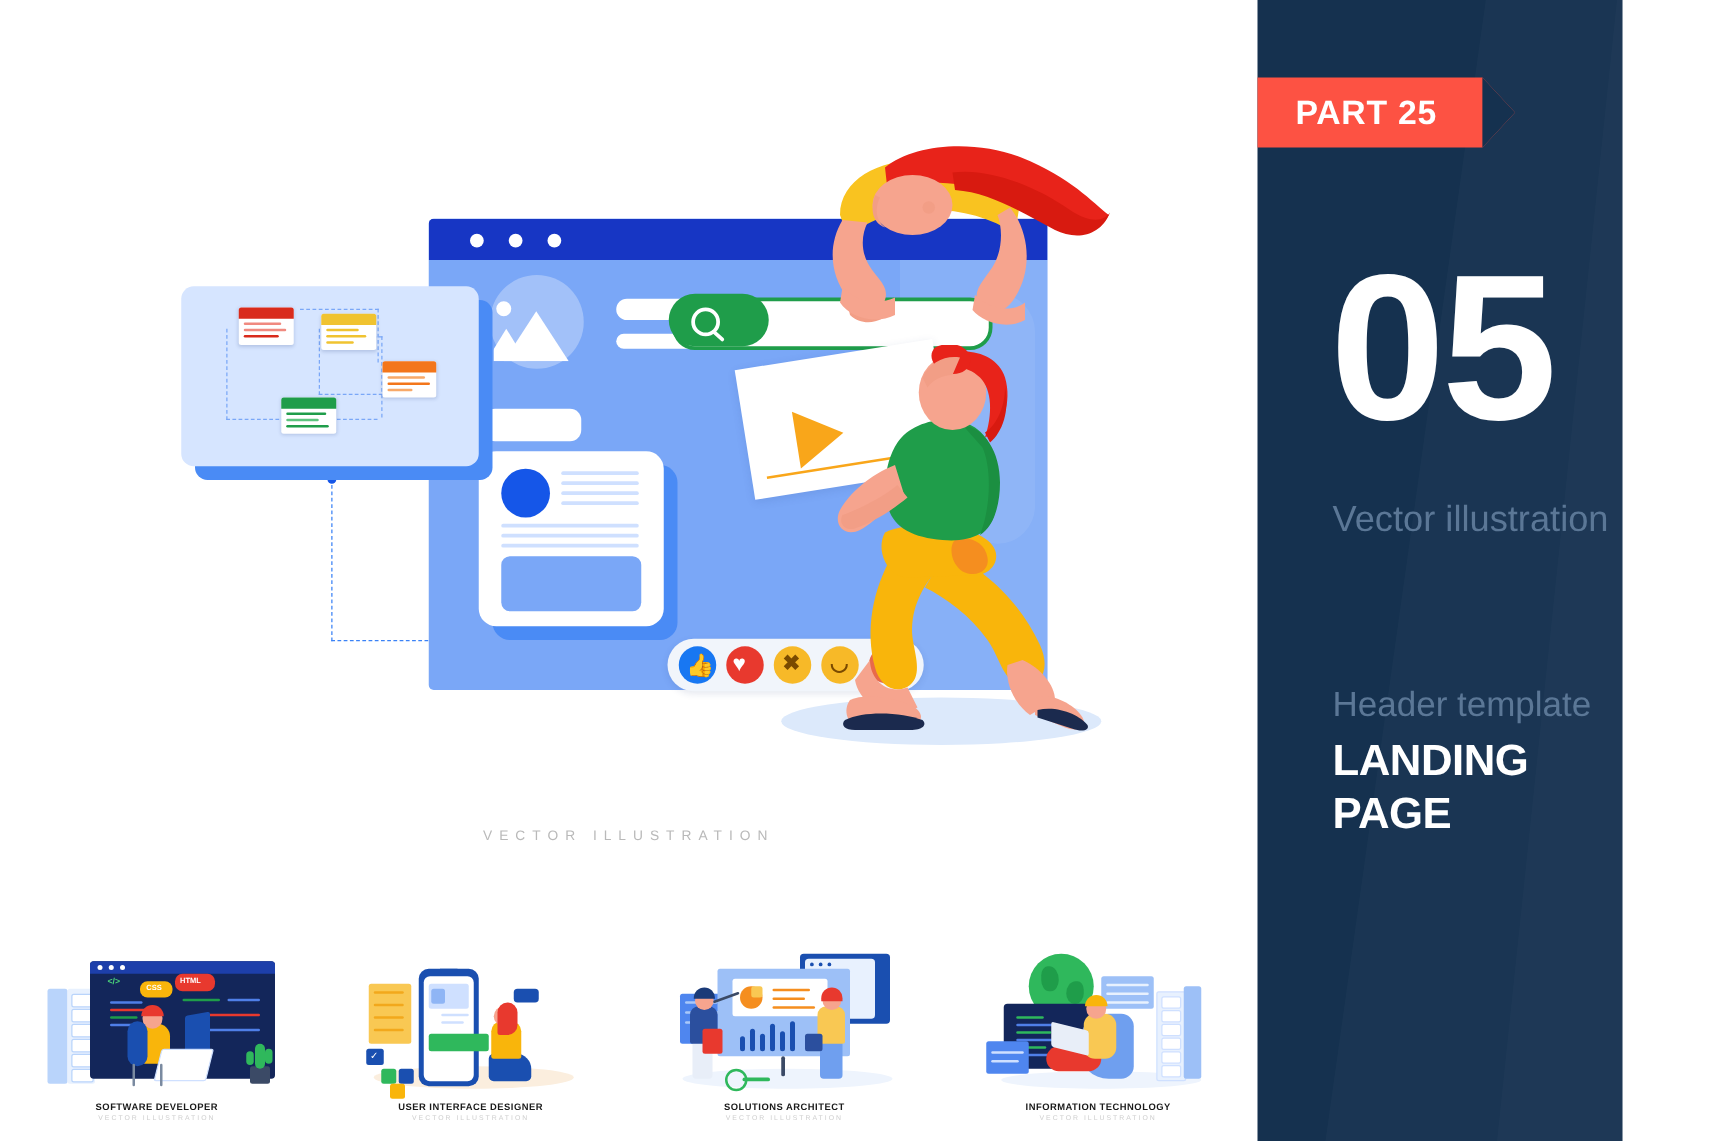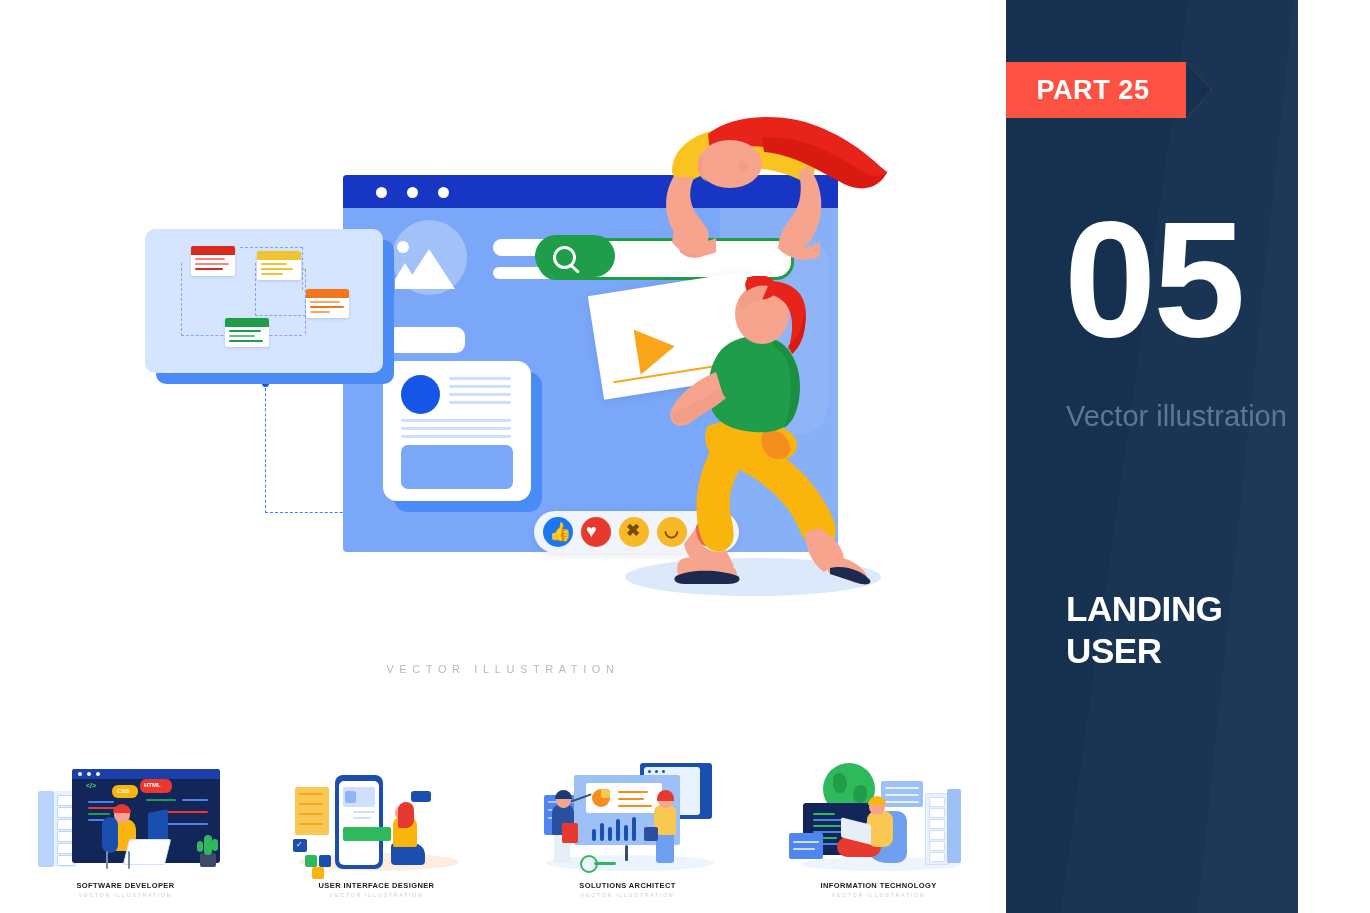--- a/index.html
+++ b/index.html
@@ -513,17 +513,18 @@
     <div class="rp-sheen2"></div>
 
     <div class="ribbon">
       <span class="ribbon-text">PART 25</span>
     </div>
     <div class="ribbon-notch"></div>
 
     <div class="big-number">05</div>
     <div class="vector-illu">Vector illustration</div>
 
-    <div class="landing-1">LANDING USER</div>
+    <div class="header-tpl">Header template</div>
+    <div class="landing-1">LANDING PAGE</div>
 
   </div>
 
 </div>
 
 </body></html>

